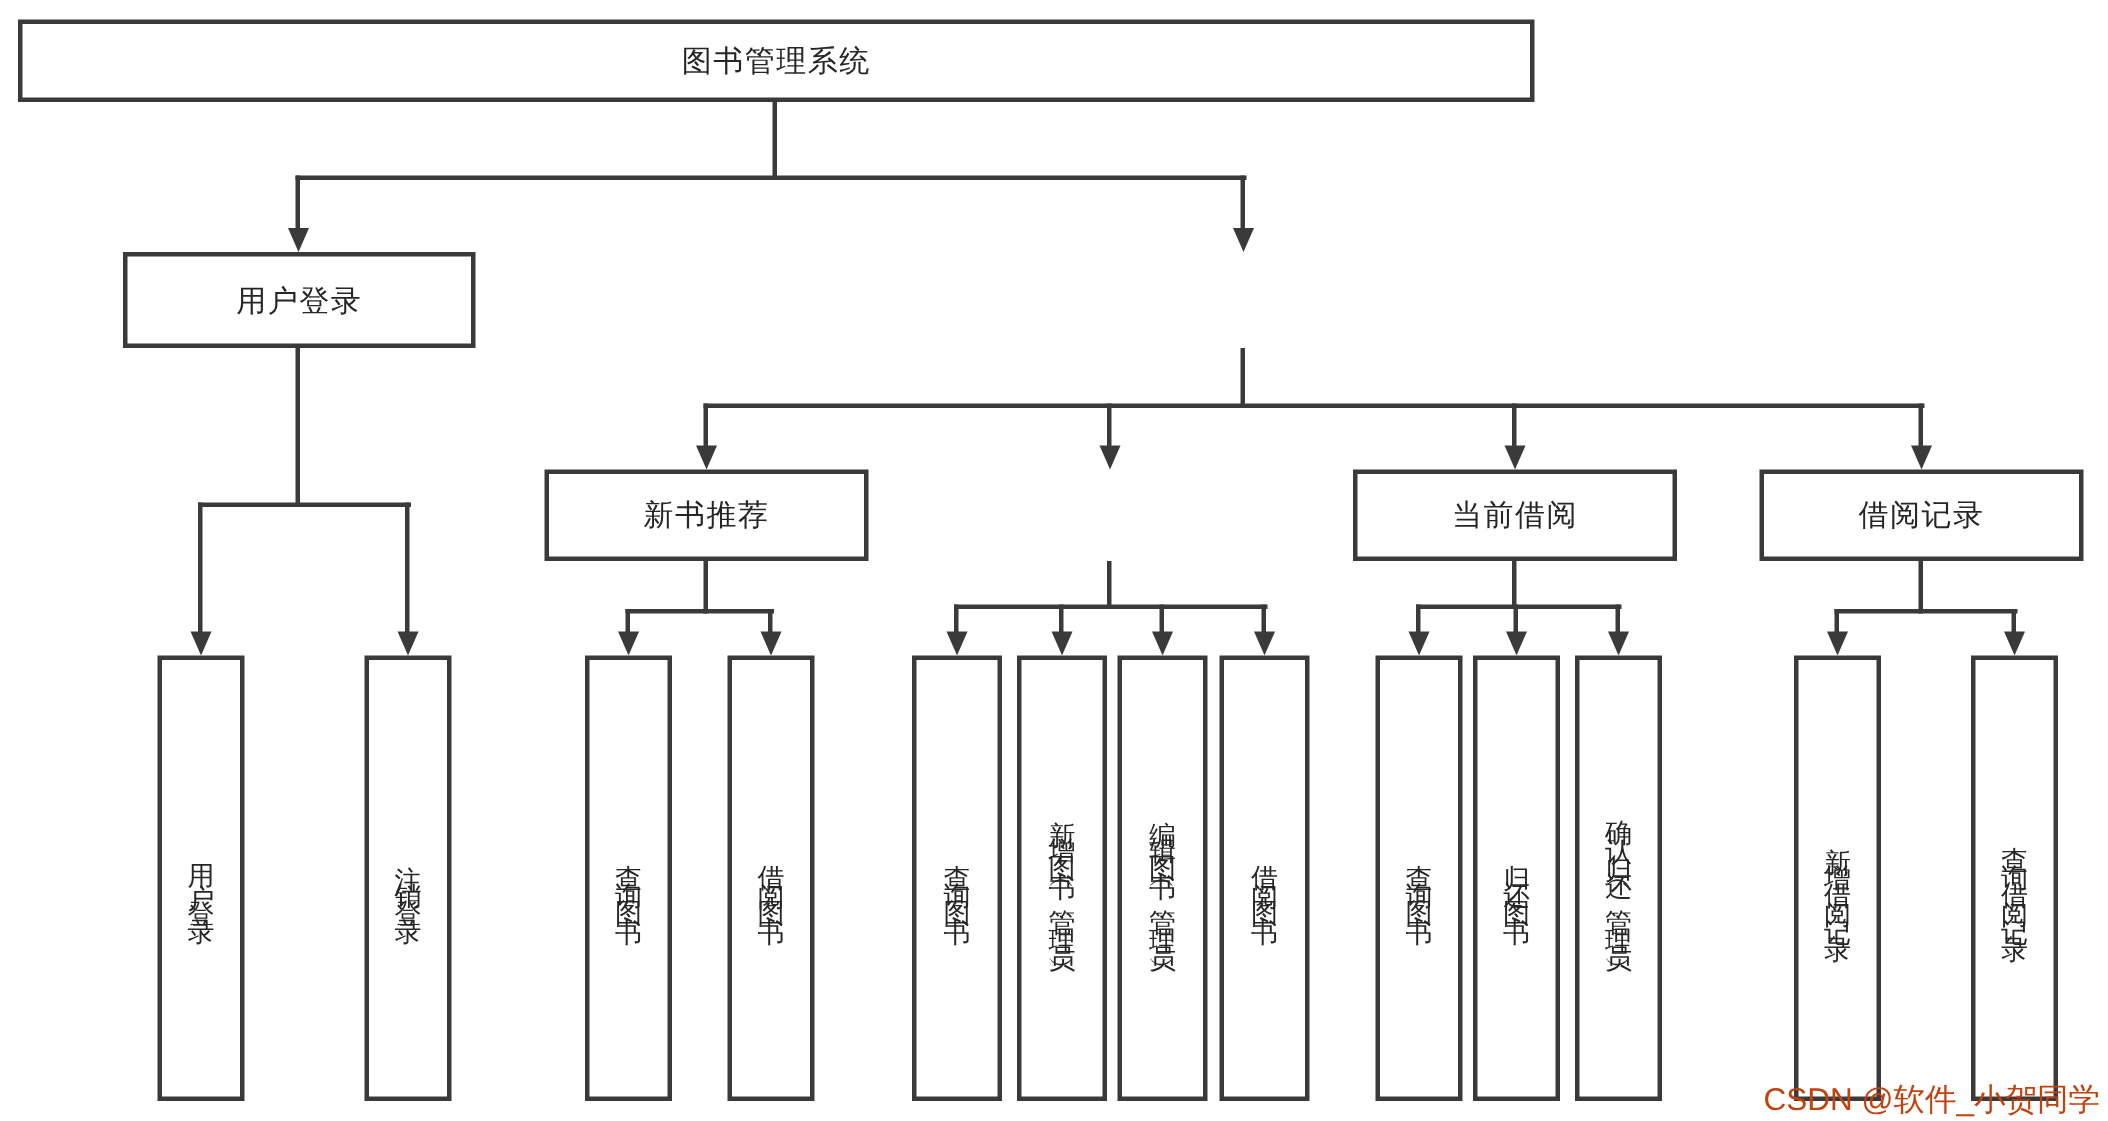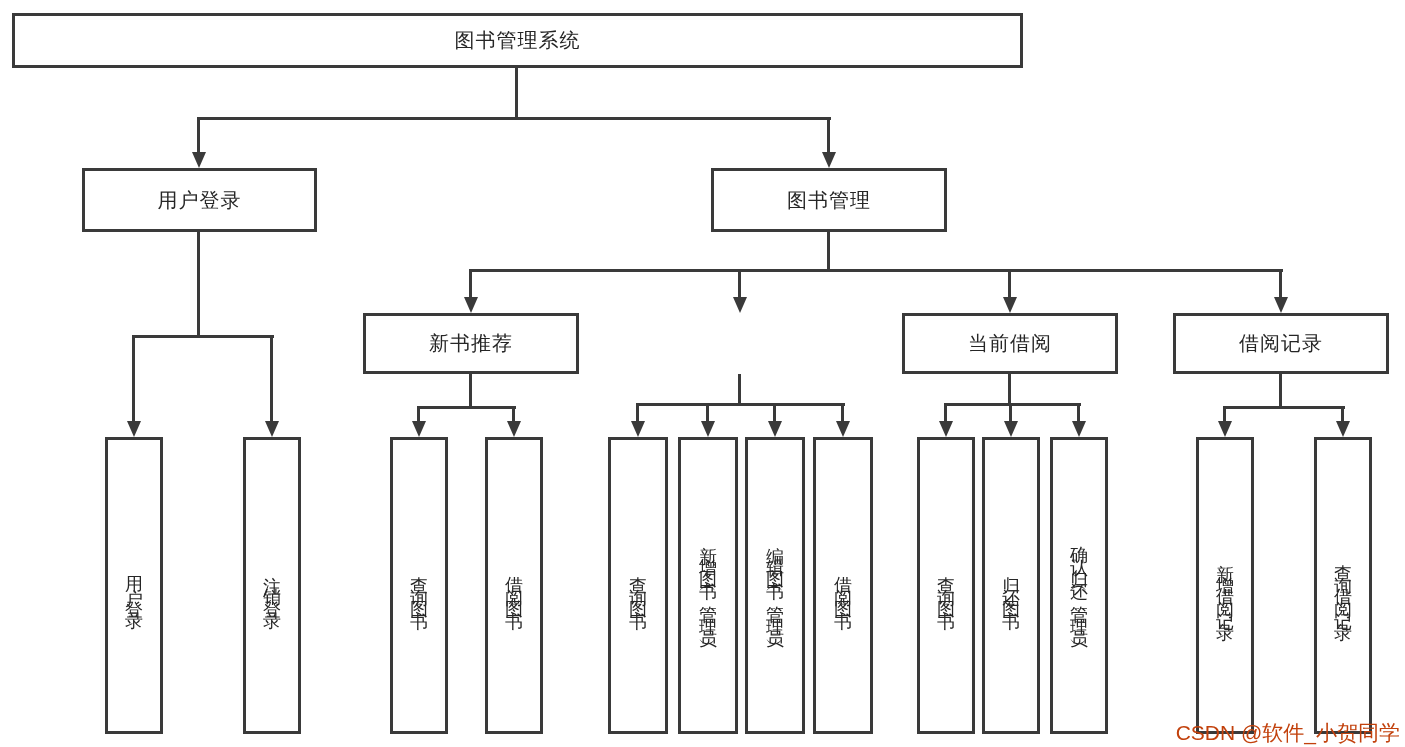--- a/index.html
+++ b/index.html
@@ -42,23 +42,20 @@
 
   <div class="vline" style="left:515px; top:68px; height:51px;"></div>
   <div class="hline" style="left:197px; top:117px; width:634px;"></div>
   <div class="vline" style="left:197px; top:117px; height:36px;"></div>
   <div class="vline" style="left:827px; top:117px; height:36px;"></div>
   <div class="arrow" style="left:192px; top:152px;"></div>
   <div class="arrow" style="left:822px; top:152px;"></div>
 
   <div class="box h" style="left:82px; top:168px; width:235px; height:64px;">
     <span>用户登录</span>
-  </div>
-  <div class="box h" style="left:711px; top:168px; width:236px; height:64px;">
-    <span>图书管理</span>
   </div>
 
   <div class="vline" style="left:197px; top:232px; height:106px;"></div>
   <div class="hline" style="left:132px; top:335px; width:142px;"></div>
   <div class="vline" style="left:132px; top:335px; height:88px;"></div>
   <div class="vline" style="left:270px; top:335px; height:88px;"></div>
   <div class="arrow" style="left:127px; top:421px;"></div>
   <div class="arrow" style="left:265px; top:421px;"></div>
 
   <div class="vline" style="left:827px; top:232px; height:40px;"></div>

